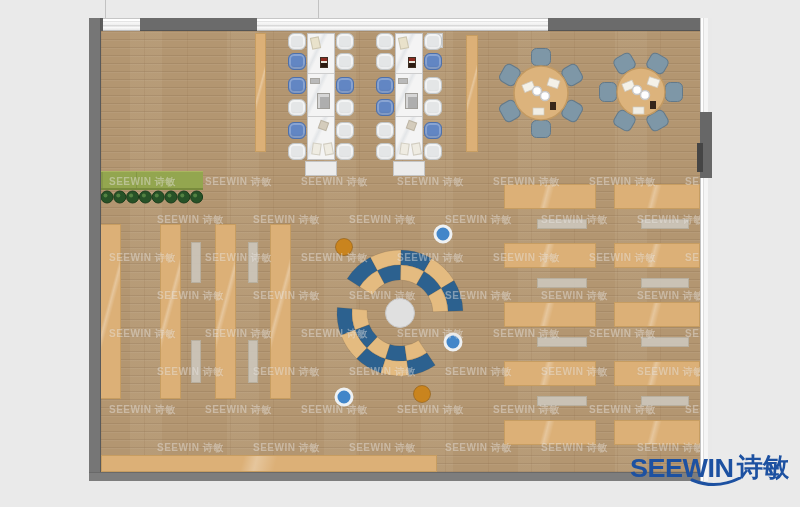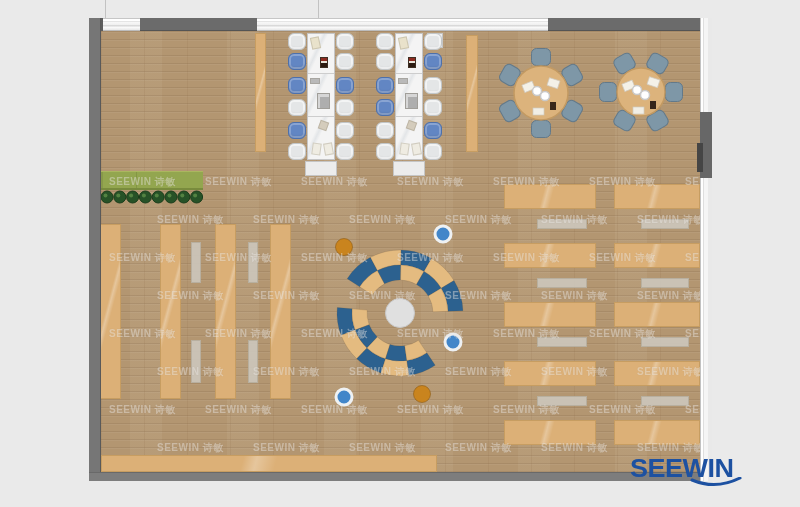--- a/index.html
+++ b/index.html
@@ -275,14 +275,15 @@
   <div class="abs z5 wall-bottom" style="left:89px;top:472px;width:623px;height:9px;"></div>
   <div class="abs z5 vwin" style="left:700px;top:18px;width:12px;height:463px;"></div>
   <div class="abs z5" style="left:700px;top:112px;width:12px;height:66px;background:#676767;"></div>
   <div class="abs z5" style="left:697px;top:143px;width:6px;height:29px;background:#454545;"></div>
 
   <div id="logo" class="abs" style="left:630px;top:450px;width:170px;height:45px;color:#1d51a1;">
     <span class="en">SEEWIN</span>
     <svg class="abs" style="left:60px;top:27px;" width="52" height="12" viewBox="0 0 52 12">
       <path d="M2,3 Q26,13 50,1" fill="none" stroke="#1d51a1" stroke-width="3" stroke-linecap="round"></path>
     </svg>
+    <span class="cn">诗敏</span>
   </div>
 </div>
 
 </body></html>

